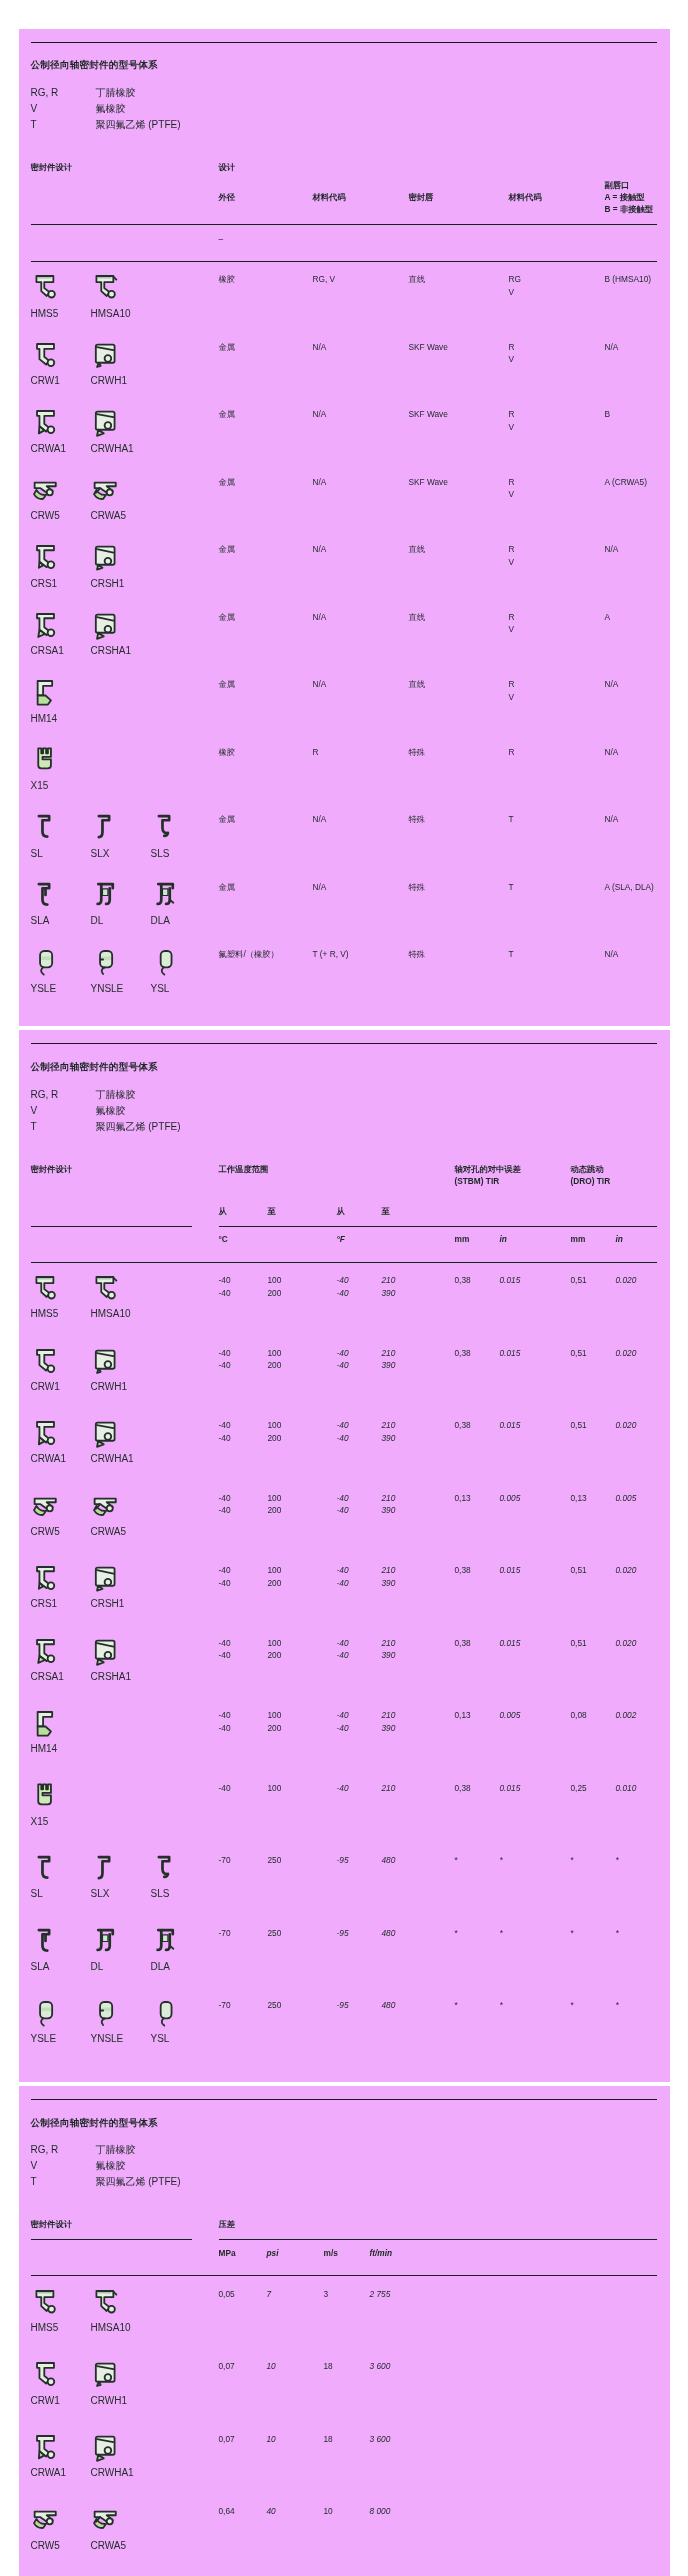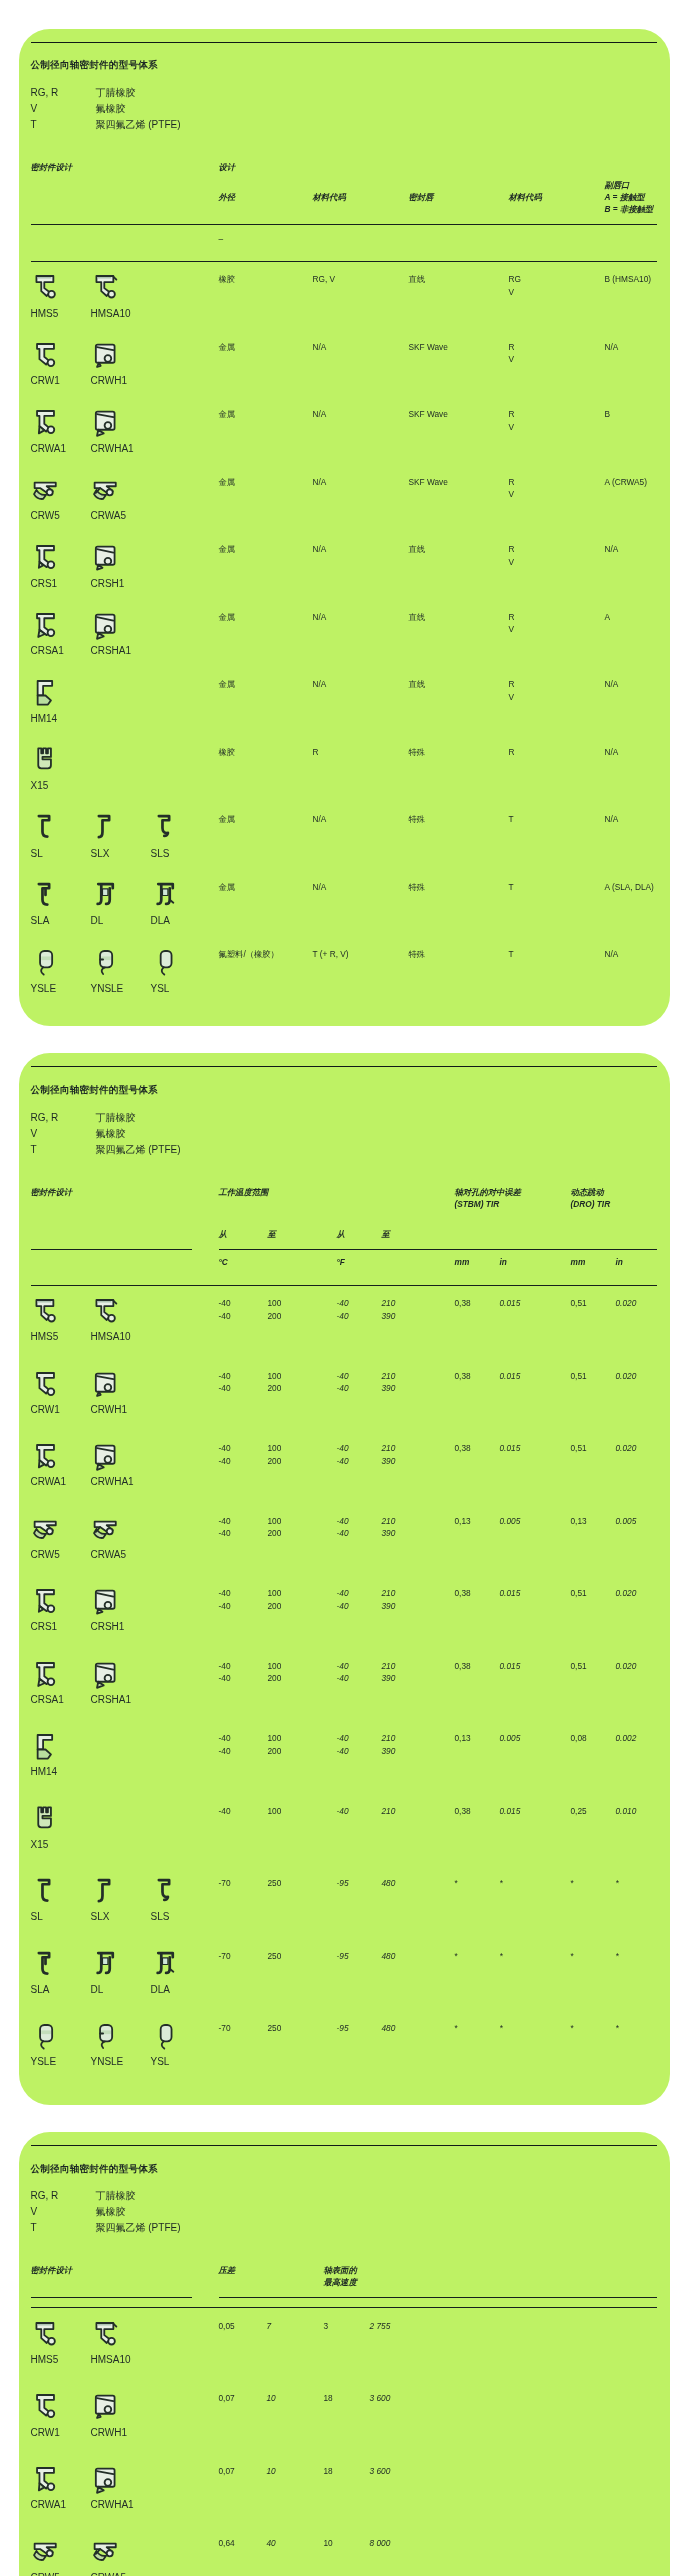--- a/index.html
+++ b/index.html
@@ -1,30 +1,30 @@
 <!DOCTYPE html>
 <html style="font-size:10.2px"><head>
 <meta charset="utf-8">
 <style>
   html,body{margin:0;padding:0;background:#ffffff;}
   body{width:689px;font-family:"Liberation Sans","DejaVu Sans",sans-serif;color:#1c2824;}
   .page{padding:29px 19px 25.5px 19px;}
-  .panel{background:#bef264;padding:7.7px 12.8px 22px 11.5px;margin-bottom:27px;border-radius:31px;}
+  .panel{background:#f0abfc;padding:7.7px 12.8px 22px 11.5px;margin-bottom:4px;}
   .toprule{border-top:1.9px solid #101b17;margin-top:5.1px;}
   .title{font-size:9.6px;font-weight:bold;margin:16.6px 0 0 0;letter-spacing:0.2px;}
   .legend{margin-top:12.8px;font-size:10px;line-height:1.6;}
   .lrow{display:flex;}
   .lcode{display:inline-block;width:65px;flex:0 0 65px;}
   .trow{display:grid;align-items:start;}
   .row-t1{grid-template-columns:188px 94px 96px 100px 96px 1fr;}
   .row-t2{grid-template-columns:188px 49px 69px 45px 73px 45px 71px 45px 1fr;}
   .row-t3{grid-template-columns:188px 48px 57px 46px 1fr;}
   .hdr1{margin-top:28px;font-size:8.3px;font-weight:bold;}
   .hdr2{margin-top:18px;font-size:8.3px;font-weight:bold;}
-  .h{font-weight:bold;line-height:1.45;font-style:italic;}
+  .h{font-weight:bold;line-height:1.45;}
   .aux{margin-top:-12px;}
   .span4{grid-column:2 / span 4;}
   .c6s2{grid-column:6 / span 2;}
   .c8s2{grid-column:8 / span 2;}
   .c4s2{grid-column:4 / span 2;}
   .rule-full{border-top:1.3px solid #15211c;margin-top:9px;}
   .rule-split{display:flex;margin-top:9px;}
   .rule-split .sA{width:161px;border-top:1.3px solid #15211c;}
   .rule-split .sB{flex:1;margin-left:27px;border-top:1.3px solid #15211c;}
   .dashrow{padding:8.3px 0;font-size:8.3px;}
@@ -956,29 +956,32 @@
       <div class="lrow">
         <span class="lcode">T</span>
         <span class="lname">聚四氟乙烯 (PTFE)</span>
       </div>
     </div>
 
     <div class="hdr1 trow row-t3">
       <div class="h">密封件设计</div>
       <div class="h">压差</div>
       <div></div>
-      <div class="h c4s2">
-        <div>轴表面的</div>
-        <div>最高速度</div>
-      </div>
     </div>
 
     <div class="rule-split">
         <span class="sA"></span>
         <span class="sB"></span>
+      </div>
+    <div class="units trow row-t3">
+        <div></div>
+        <div class="h">MPa</div>
+        <div class="h it">psi</div>
+        <div class="h">m/s</div>
+        <div class="h it">ft/min</div>
       </div>
     <div class="rule-full"></div>
 
     <div class="rows rows-2">
         <div class="trow row-t3">
           <div class="iconcell">
             <div class="icon-slot">
               <svg width="29" height="29" viewBox="0 0 48 48">
                 <g fill="#e7efe4" stroke="#232f28" stroke-width="3" stroke-linejoin="round" stroke-linecap="round">
                   <path d="M9 5 H37 V15 H22 V25 L31 32 L26 38 L17 30 V15 H9 Z"></path>

